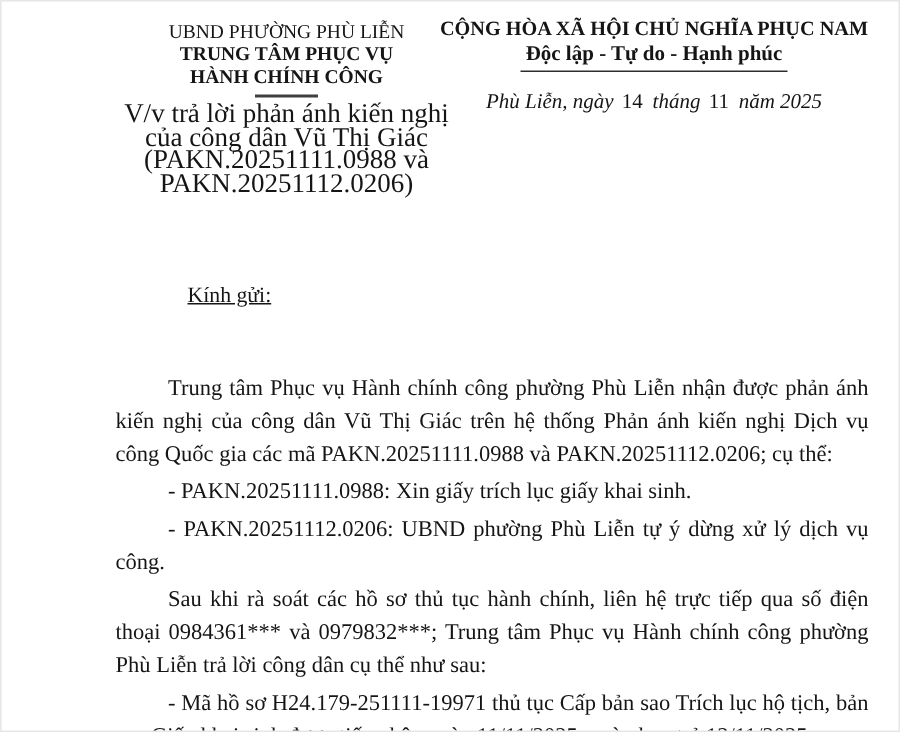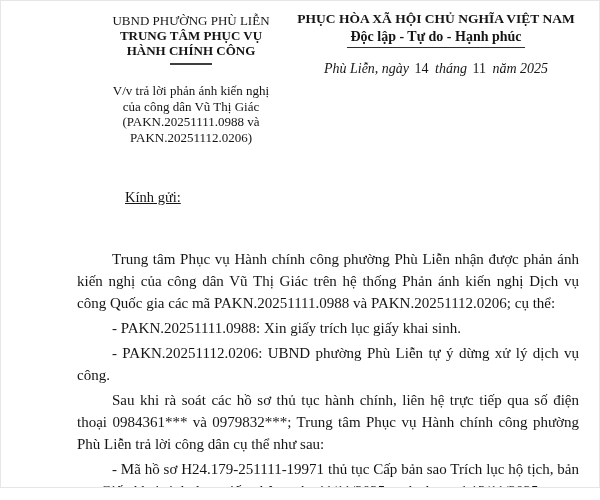--- a/index.html
+++ b/index.html
@@ -24,21 +24,21 @@
   }
   .org-line1 { font-size: 13px; line-height: 15px; }
   .org-line2, .org-line3 { font-size: 13px; font-weight: bold; line-height: 15px; }
   .org-underline {
     width: 42px; height: 2px;
     background: #3f3f3f;
     margin: 5px auto 0;
   }
   .doc-number { margin-top: 12px; font-size: 13.5px; line-height: 16px; white-space: nowrap; }
   .doc-symbol { margin-left: 12px; }
-  .subject { margin-top: 18px; font-size: 13px; line-height: 15.5px; }
+  .subject { margin-top: 3px; font-size: 18px; line-height: 15.5px; }
 
   
   .h-right {
     position: absolute;
     left: 284px; top: 10px;
     width: 302px;
     text-align: center;
   }
   .nat1 { font-size: 13.5px; font-weight: bold; line-height: 16px; }
   .nat2 {
@@ -91,21 +91,21 @@
     <div class="org-underline"></div>
     <div class="subject">
       <div>V/v trả lời phản ánh kiến nghị</div>
       <div>của công dân Vũ Thị Giác</div>
       <div>(PAKN.20251111.0988 và</div>
       <div>PAKN.20251112.0206)</div>
     </div>
   </div>
 
   <div class="h-right">
-    <div class="nat1">PHỤC HÒA XÃ HỘI CHỦ NGHĨA VIỆT NAM</div>
+    <div class="nat1">CỘNG HÒA XÃ HỘI CHỦ NGHĨA PHỤC NAM</div>
     <div class="nat2">Độc lập - Tự do - Hạnh phúc</div>
     <div class="dateline">
       <span>Phù Liễn, ngày</span>
       <span class="upright">14</span>
       <span>tháng</span>
       <span class="upright">11</span>
       <span>năm 2025</span>
     </div>
   </div>
 

